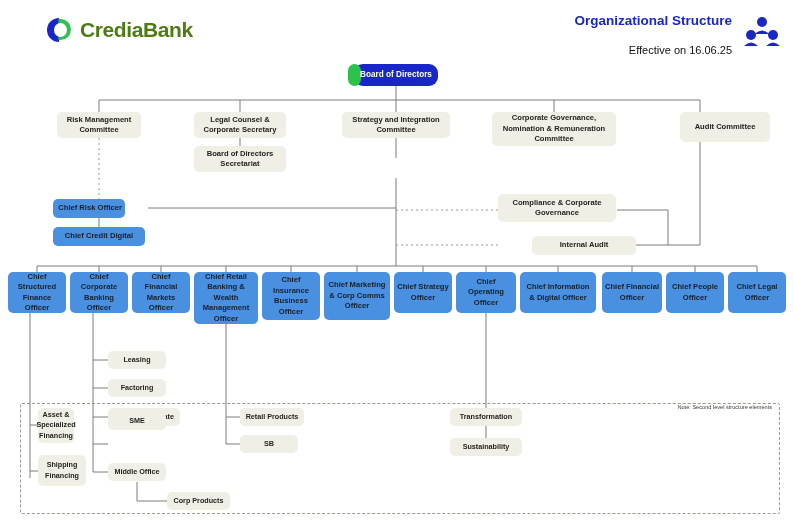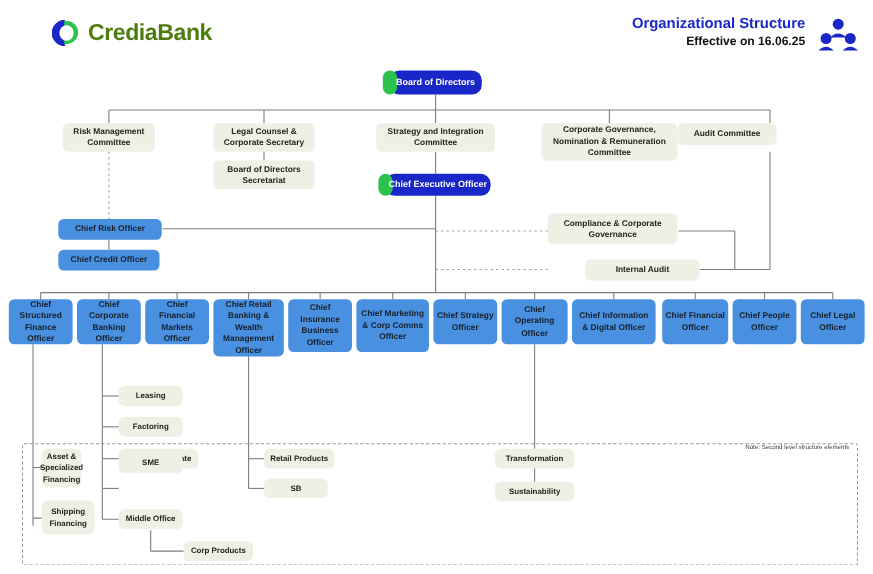--- a/index.html
+++ b/index.html
@@ -29,21 +29,21 @@
   .logo-mark .dot{
     position:absolute;left:7px;top:5px;width:13px;height:14px;border-radius:50%;
     background:#ffffff;
   }
   .logo-text{
     font-size:21px;font-weight:bold;color:#4d7c0f;letter-spacing:-0.4px;
   }
   .head-right{position:absolute;right:14px;top:12px;display:flex;align-items:flex-start;gap:12px;}
   .head-titles{text-align:right;}
   .head-title{font-size:13.5px;font-weight:bold;color:#1926c8;line-height:17px;margin-left:20px;}
-  .head-sub{font-size:11px;color:#111111;font-weight:bold;line-height:15px;margin-top:2px;}
+  .head-sub{font-size:11px;color:#111111;font-weight:normal;line-height:15px;margin-top:14px;}
   .org-icon{margin-top:3px;}
 
   
   .node{
     position:absolute;
     box-sizing:border-box;
     display:flex;align-items:center;justify-content:center;
     text-align:center;
     border-radius:5px;
     line-height:10.5px;
@@ -196,34 +196,30 @@
   </div>
 
   <div class="node n-cream" style="left:342px;top:112px;width:108px;height:26px;">
     <span>Strategy and Integration Committee</span>
   </div>
 
   <div class="node n-cream" style="left:492px;top:112px;width:124px;height:34px;">
     <span>Corporate Governance, Nomination &amp; Remuneration Committee</span>
   </div>
 
-  <div class="node n-cream" style="left:616px;top:112px;width:90px;height:20px;text-align:right;">
+  <div class="node n-cream" style="left:680px;top:112px;width:90px;height:30px;text-align:right;">
     <span>Audit Committee</span>
   </div>
 
-  <div class="node n-navy" style="left:350px;top:158px;width:96px;height:20px;">
-    <span class="accent"></span>
-    <span>Chief Executive Officer</span>
-  </div>
-
-  <div class="node n-blue" style="left:53px;top:199px;width:94px;height:19px;">
+
+  <div class="node n-blue" style="left:53px;top:199px;width:72px;height:19px;justify-content:flex-end;">
     <span>Chief Risk Officer</span>
   </div>
   <div class="node n-blue" style="left:53px;top:227px;width:92px;height:19px;">
-    <span>Chief Credit Officer</span>
+    <span>Chief Credit Digital</span>
   </div>
 
   <div class="node n-cream" style="left:498px;top:194px;width:118px;height:28px;">
     <span>Compliance &amp; Corporate Governance</span>
   </div>
   <div class="node n-cream" style="left:498px;top:236px;width:104px;height:19px;margin-left:34px;">
     <span>Internal Audit</span>
   </div>
 
   <div class="node n-blue" style="left:8px;top:272px;width:58px;height:41px;">

